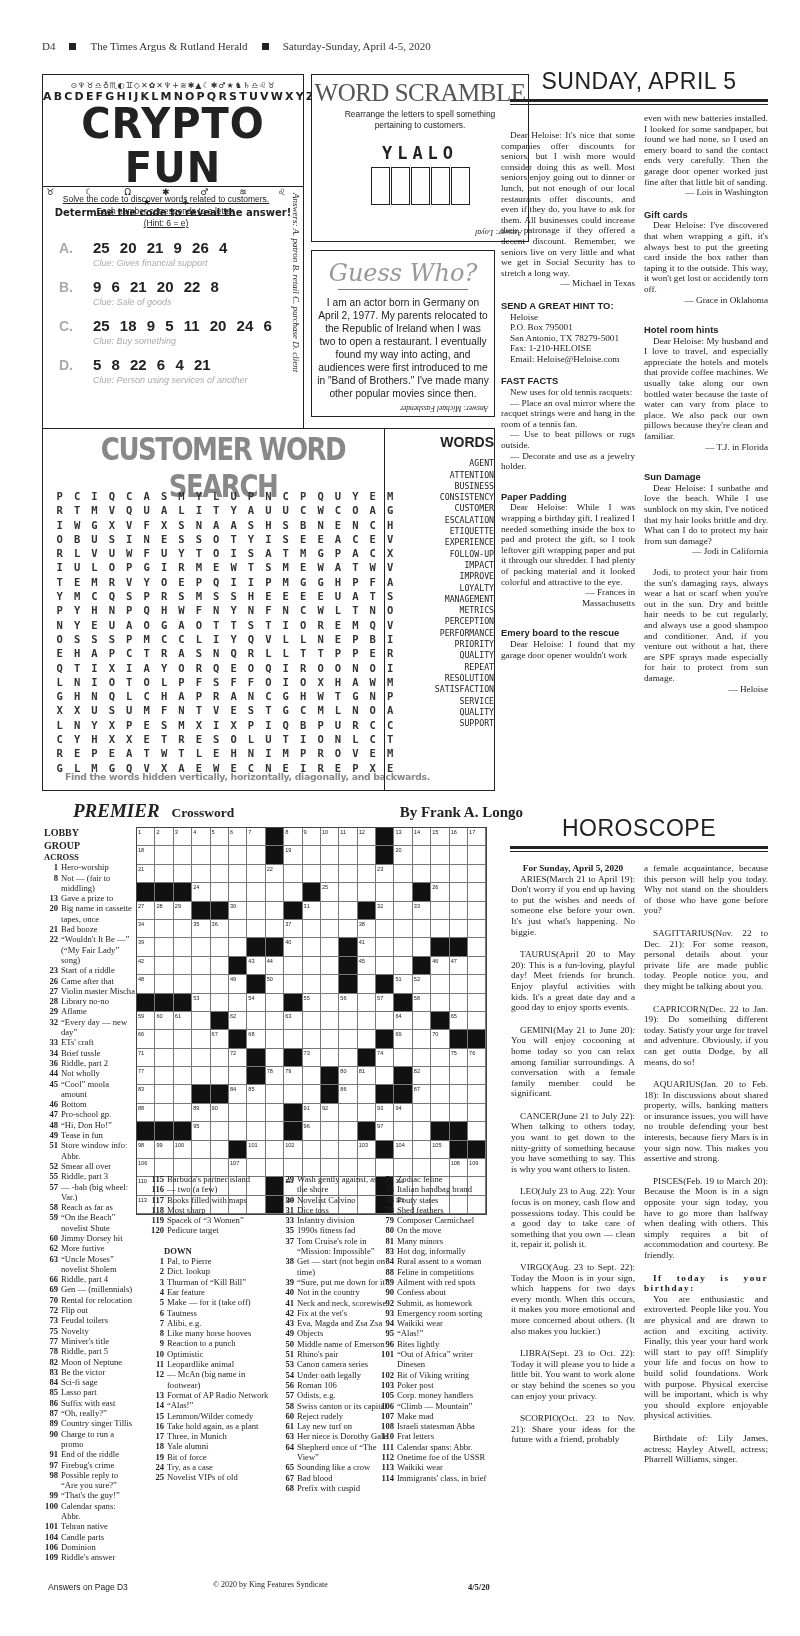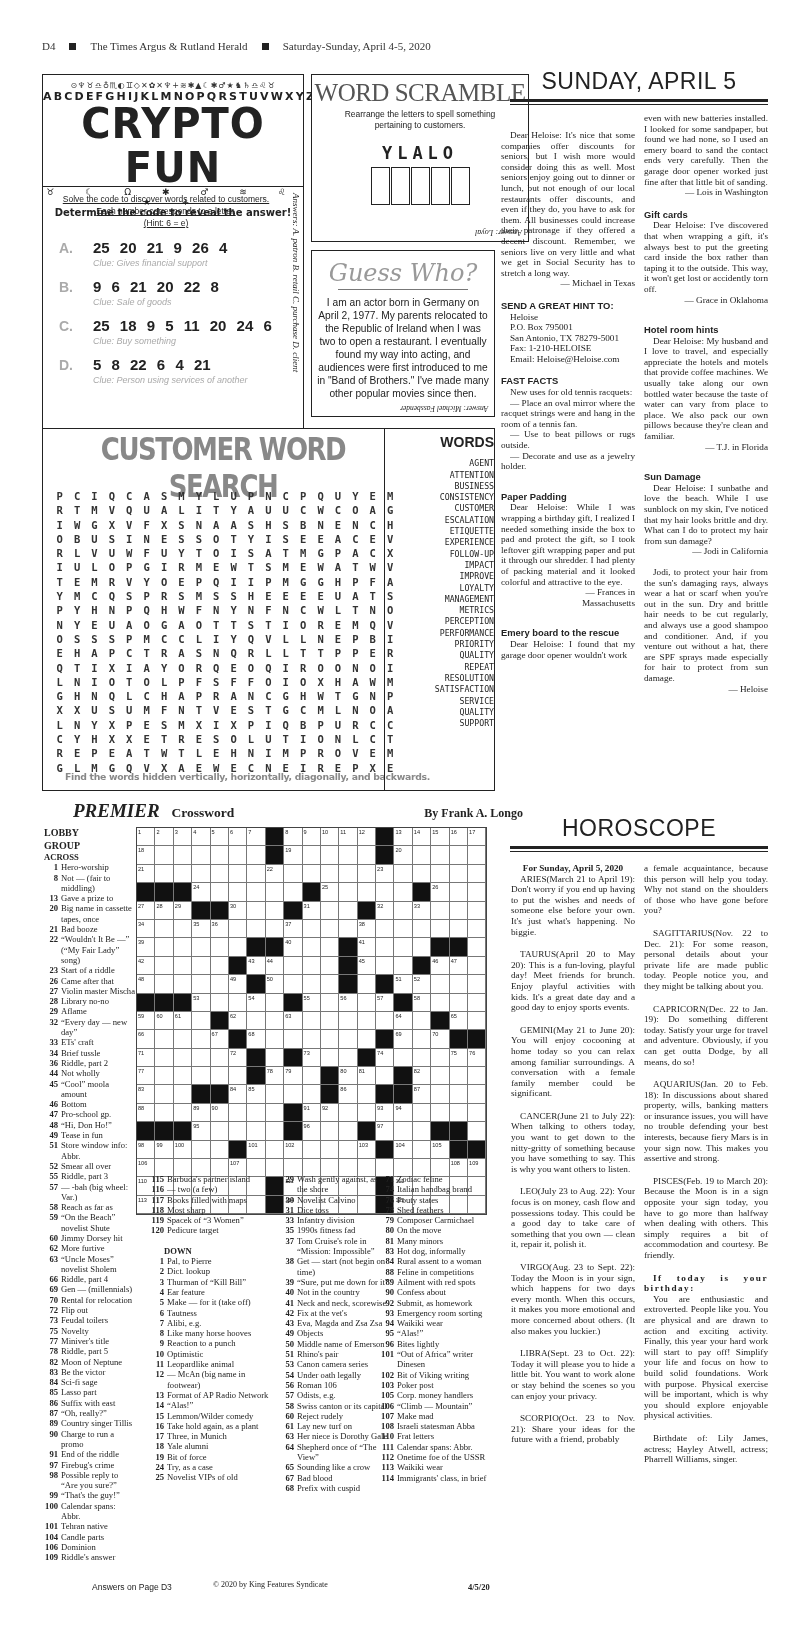--- a/index.html
+++ b/index.html
@@ -51,30 +51,30 @@
   .dbl-rule { border-top: 3px solid #222; border-bottom: 1px solid #222; height: 6px; }
   .col { font-size: 9.2px; line-height: 10.6px; text-align: justify; font-family: "Liberation Serif", serif; }
   .col p { text-indent: 9px; }
   .col .sign { text-align: right; }
   .col h4 { font-family: "Liberation Sans", sans-serif; font-size: 9.4px; font-weight: bold; margin-top: 12px; }
   .col .gap { height: 12px; }
   
   .cw-head { left: 45px; top: 800px; width: 450px; display: flex; align-items: baseline; margin-left: 28px; }
   .cw-premier { font-size: 19px; font-weight: bold; font-style: italic; }
   .cw-cross { font-size: 13.5px; font-weight: bold; margin-left: 12px; }
-  .cw-by { margin-left: auto; font-size: 12px; font-weight: bold; }
+  .cw-by { margin-left: auto; font-size: 15px; font-weight: bold; }
   .cw-grid { left: 136px; top: 827px; display: grid; grid-template-columns: repeat(19, 18.4px); grid-auto-rows: 18.4px; border: 1px solid #444; }
   .cell { border-right: 0.6px solid #777; border-bottom: 0.6px solid #777; font-family: "Liberation Sans", sans-serif; font-size: 5.6px; padding: 1px 0 0 1px; line-height: 6px; }
   .cell.b { background: #111; }
   .clues { font-size: 8.6px; line-height: 10.3px; }
   .clues .h { font-family: "Liberation Serif", serif; font-weight: bold; font-size: 8.6px; margin-top: 10px; }
   .clue { display: flex; }
   .clue b { display: inline-block; width: 17px; text-align: right; padding-right: 3px; flex-shrink: 0; }
   .lobby { font-weight: bold; font-size: 10px; line-height: 13px; }
-  .foot { font-family: "Liberation Sans", sans-serif; font-size: 8.5px; margin-left: 44px; }
+  .foot { font-family: "Liberation Sans", sans-serif; font-size: 8.5px; }
 </style>
 </head>
 <body>
 
 <div class="abs masthead">
   <span>D4</span>
   <span class="sq"></span>
   <span>The Times Argus &amp; Rutland Herald</span>
   <span class="sq"></span>
   <span>Saturday-Sunday, April 4-5, 2020</span>

